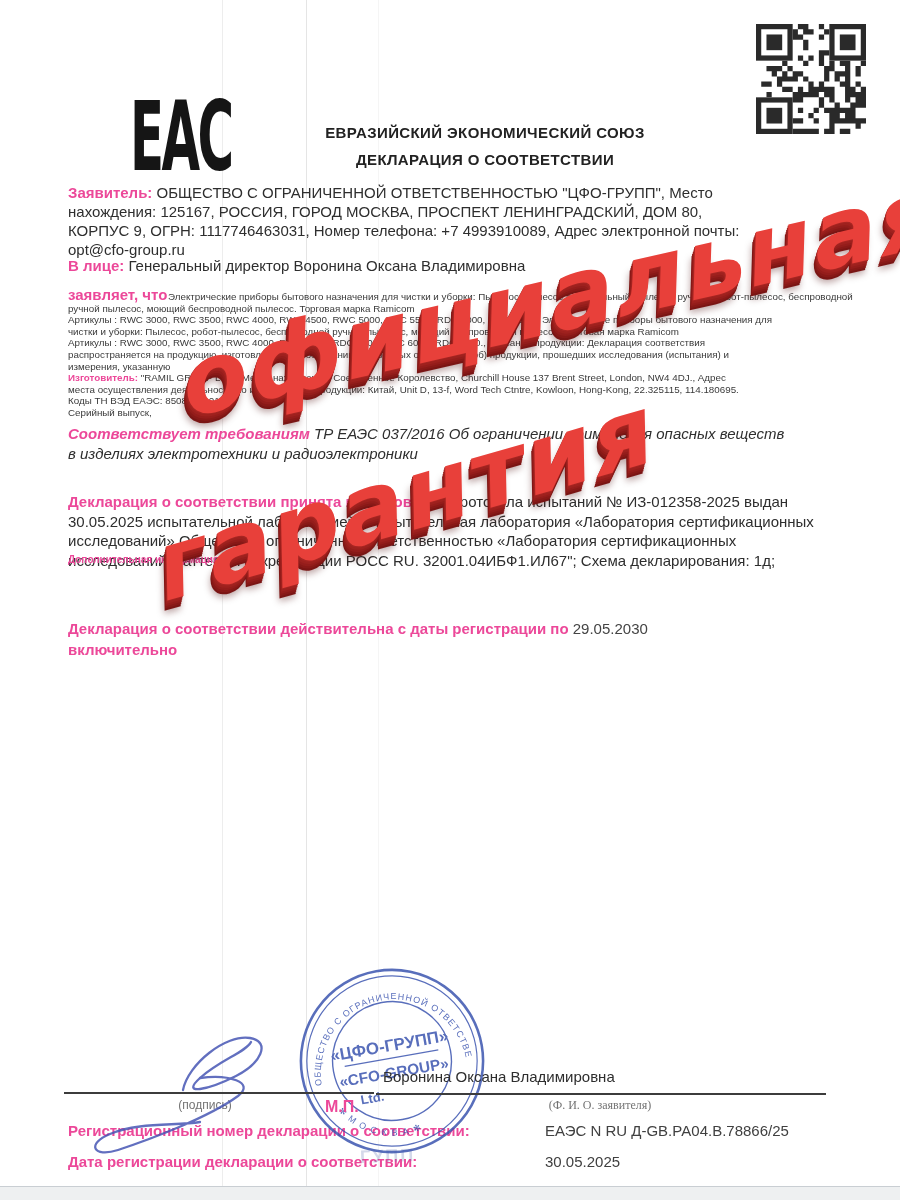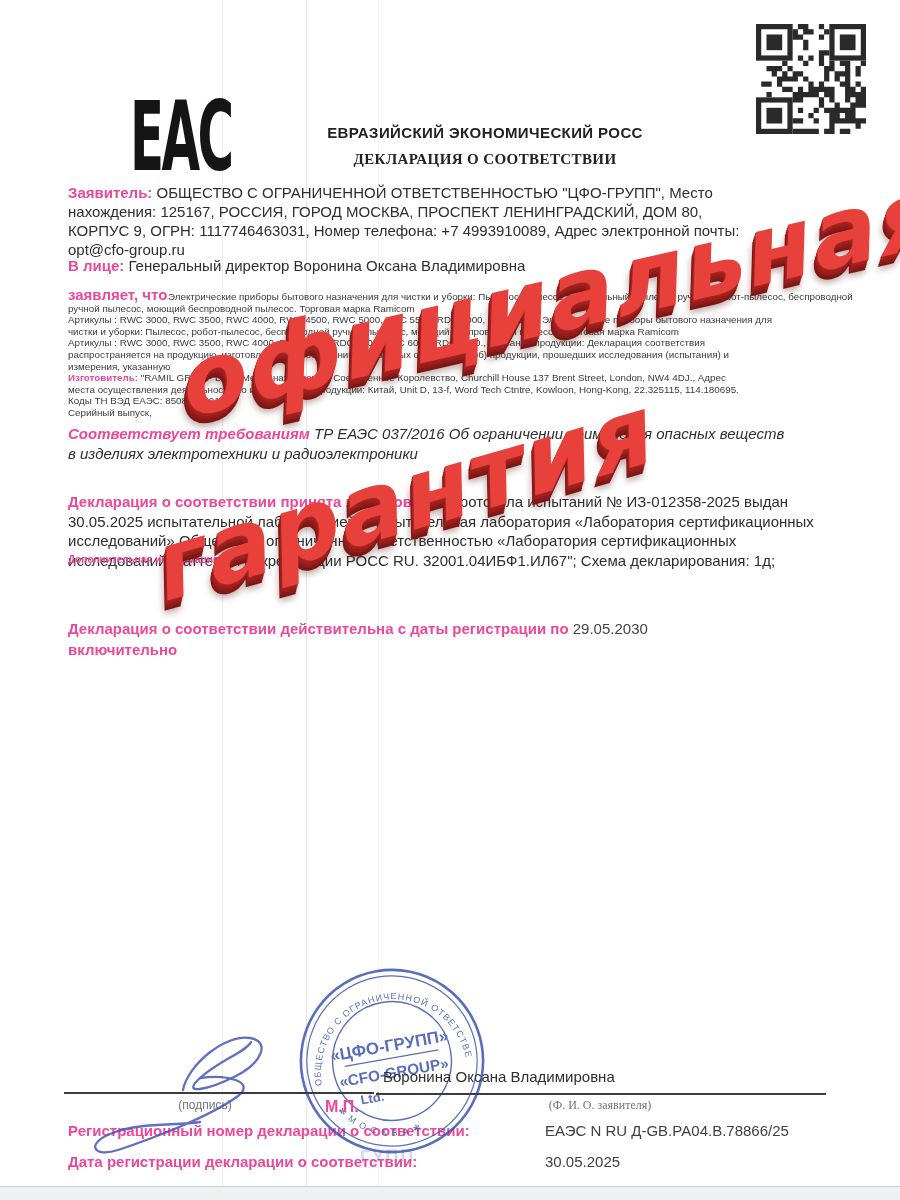--- a/index.html
+++ b/index.html
@@ -23,21 +23,21 @@
   .eac{
     left:130px;top:92px;font-family:"DejaVu Sans",sans-serif;
     font-weight:bold;font-size:96px;line-height:90px;color:#151515;
     transform:scaleX(0.52);transform-origin:left top;letter-spacing:-5px;
   }
 
   
   .hdr{left:70px;width:830px;text-align:center;font-weight:bold;color:#222;
        font-size:15px;letter-spacing:0.4px;}
   #hdr-union{top:124px;}
-  #hdr-title{top:151px;font-family:Liberation Serif, serif;}
+  #hdr-title{top:151px;}
 
   
   #qr{left:756px;top:24px;width:110px;height:110px;}
 
   
   .para{font-size:15px;line-height:19px;color:#2e2e2e;}
   #applicant{left:68px;top:183px;width:790px;}
   #person{left:68px;top:256px;width:790px;}
 
   #declares-label{left:68px;top:286px;font-size:15px;}
@@ -105,21 +105,21 @@
       <rect x="10" y="10" width="15" height="15" fill="#2a2a2a"></rect>
       <rect x="70" y="0" width="35" height="35" fill="#2a2a2a"></rect>
       <rect x="75" y="5" width="25" height="25" fill="#fff"></rect>
       <rect x="80" y="10" width="15" height="15" fill="#2a2a2a"></rect>
       <rect x="0" y="70" width="35" height="35" fill="#2a2a2a"></rect>
       <rect x="5" y="75" width="25" height="25" fill="#fff"></rect>
       <rect x="10" y="80" width="15" height="15" fill="#2a2a2a"></rect>
     </svg>
 </div>
 
-<div class="abs hdr" id="hdr-union">ЕВРАЗИЙСКИЙ ЭКОНОМИЧЕСКИЙ РОСС</div>
+<div class="abs hdr" id="hdr-union">ЕВРАЗИЙСКИЙ ЭКОНОМИЧЕСКИЙ СОЮЗ</div>
 <div class="abs hdr" id="hdr-title">ДЕКЛАРАЦИЯ О СООТВЕТСТВИИ</div>
 
 <div class="abs para" id="applicant">
   <div class="line"><span class="b">Заявитель:</span><span> ОБЩЕСТВО С ОГРАНИЧЕННОЙ ОТВЕТСТВЕННОСТЬЮ "ЦФО-ГРУПП", Место</span></div>
   <div class="line">нахождения: 125167, РОССИЯ, ГОРОД МОСКВА, ПРОСПЕКТ ЛЕНИНГРАДСКИЙ, ДОМ 80,</div>
   <div class="line">КОРПУС 9, ОГРН: 1117746463031, Номер телефона: +7 4993910089, Адрес электронной почты:</div>
   <div class="line">opt@cfo-group.ru</div>
 </div>
 
 <div class="abs para" id="person">

